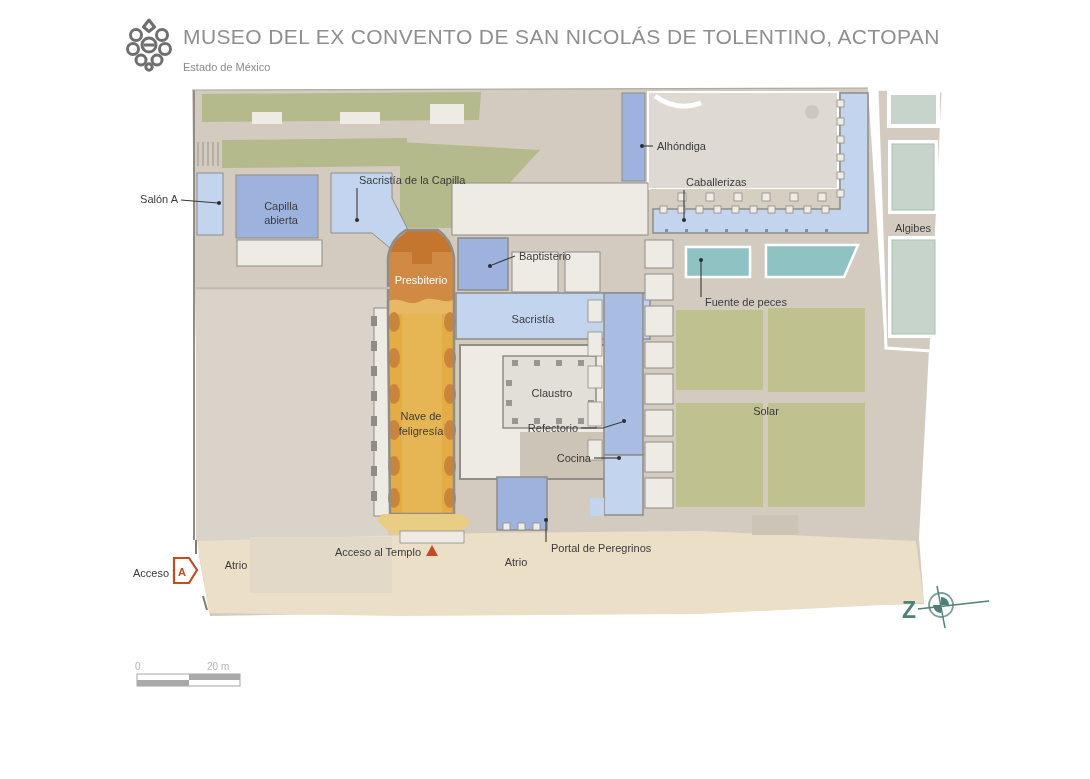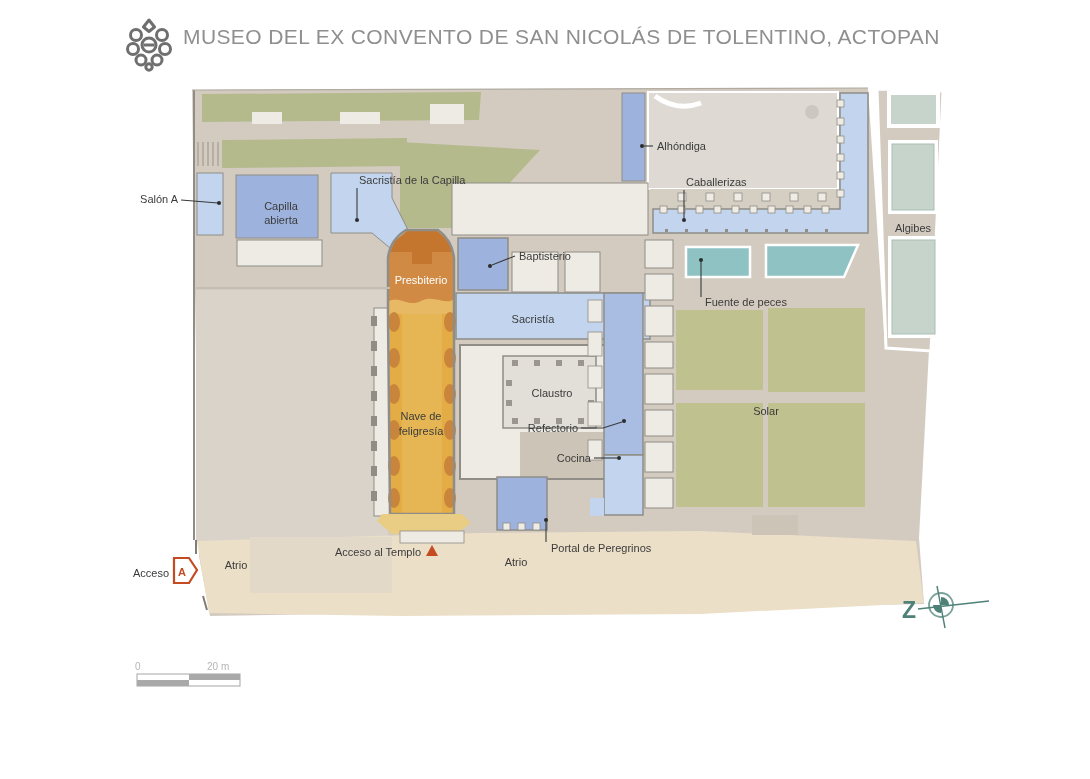--- a/index.html
+++ b/index.html
@@ -32,20 +32,21 @@
       <circle cx="40" cy="31" r="5.5"></circle>
       <circle cx="16" cy="42" r="5"></circle>
       <circle cx="32" cy="42" r="5"></circle>
       <circle cx="24" cy="27" r="7"></circle>
       <path d="M18.5 27 h11"></path>
       <circle cx="24" cy="49" r="3.2"></circle>
     </g>
   </svg>
   <div>
     <div class="title">MUSEO DEL EX CONVENTO DE SAN NICOLÁS DE TOLENTINO, ACTOPAN</div>
+    <div class="subtitle">Estado de México</div>
   </div>
 </div>
 
 <svg class="map" width="1090" height="779" viewBox="0 0 1090 779">
 
   <polygon points="192,90 868,88 885,347 929,350 919,538 924,604 210,616 199,556" fill="#d3cbc0"></polygon>
   <polygon points="877,89 943,91 931,351 886,348" stroke="#ffffff" stroke-width="3" fill="#d3cbc0"></polygon>
   <rect x="196" y="290" width="192" height="252" fill="#dad3c9"></rect>
   <polygon points="197,541 480,533 700,531 916,541 924,603 700,614 400,616 209,613" fill="#ecdfc8"></polygon>
   <rect x="250" y="537" width="142" height="56" fill="#e2d9c9"></rect>

